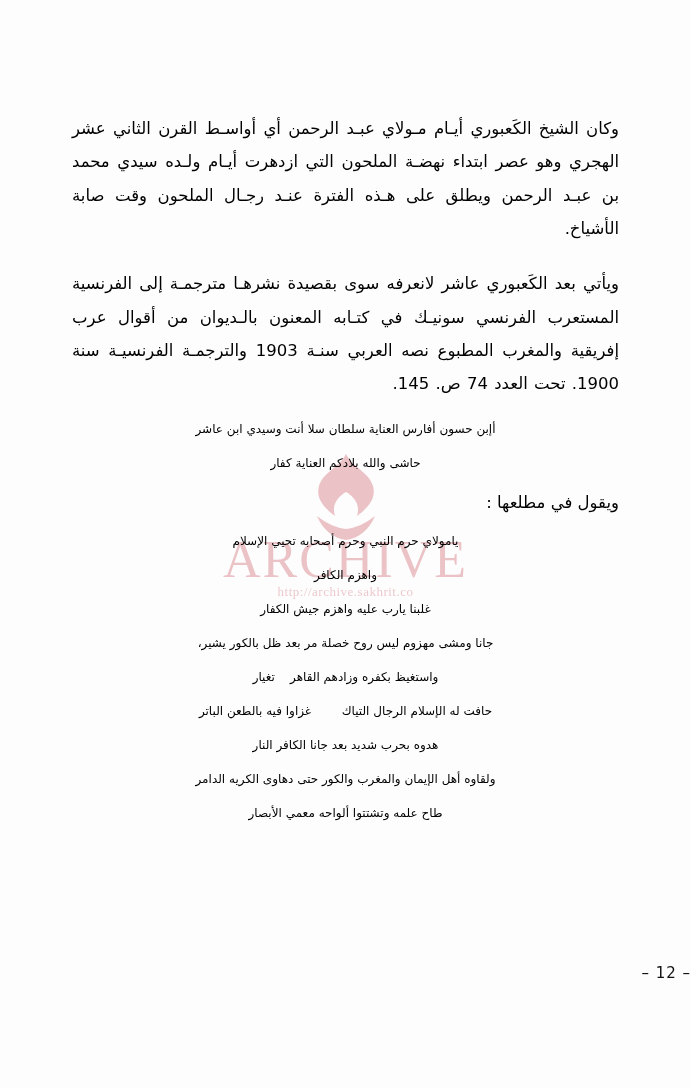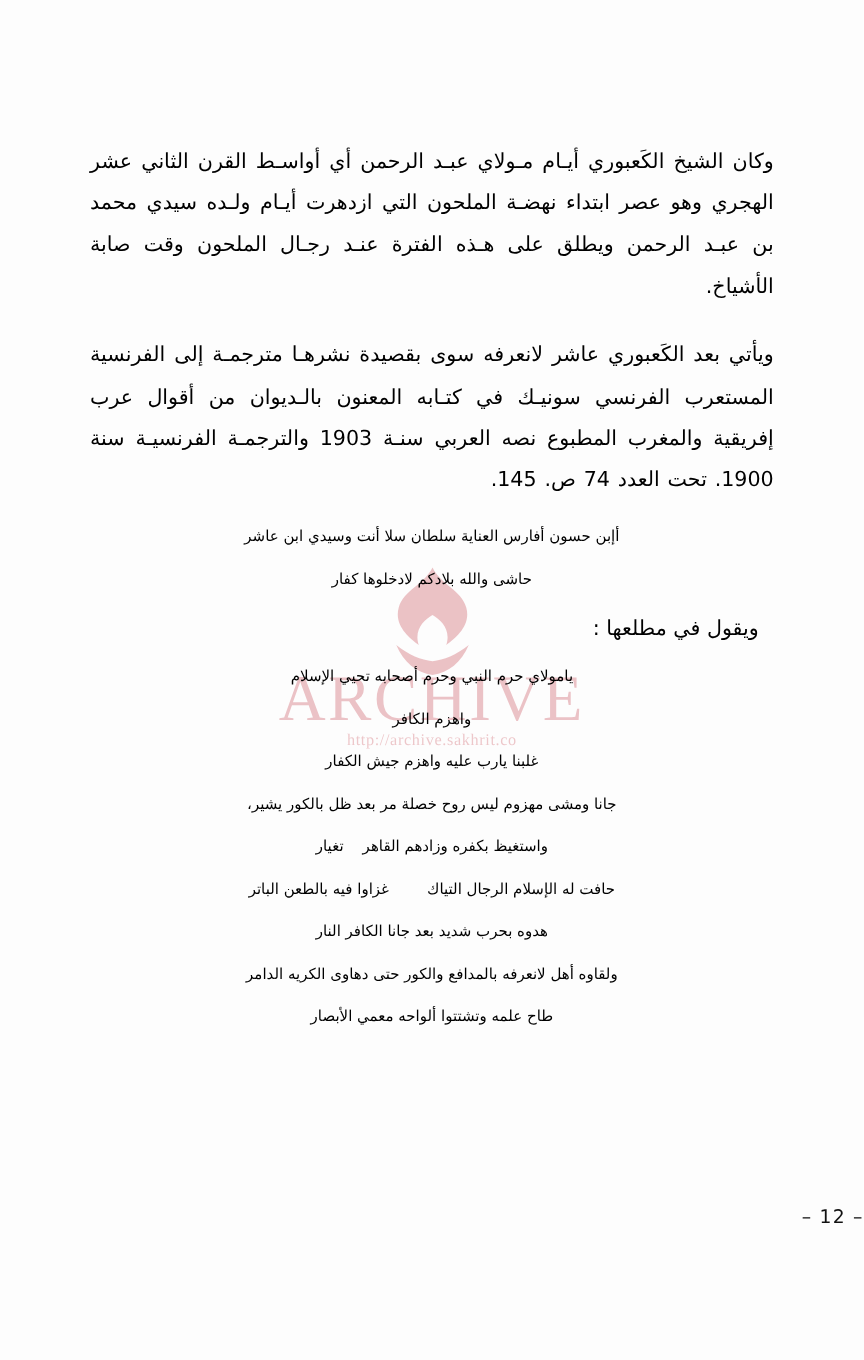--- a/index.html
+++ b/index.html
@@ -58,21 +58,21 @@
     white-space: pre-wrap;
   }
   .verse.wide {
     letter-spacing: 0.2px;
   }
 
   .intro-line {
     font-size: 16.5px;
     line-height: 2.0;
     text-align: right;
-    margin: 6px 12px 2px 0;
+    margin: 6px 0 2px 0;
   }
 
   
   .folio {
     position: absolute;
     bottom: 106px;
     left: 17px;
     right: 0;
     text-align: right;
     font-size: 15px;
@@ -142,34 +142,34 @@
 
   <div class="content">
 
     <p class="para">وكان الشيخ الكَعبوري أيـام مـولاي عبـد الرحمن أي أواسـط القرن الثاني عشر الهجري وهو عصر ابتداء نهضـة الملحون التي ازدهرت أيـام ولـده سيدي محمد بن عبـد الرحمن ويطلق على هـذه الفترة عنـد رجـال الملحون وقت صابة الأشياخ.</p>
     <div class="para-spacer"></div>
     <p class="para">ويأتي بعد الكَعبوري عاشر لانعرفه سوى بقصيدة نشرهـا مترجمـة إلى الفرنسية المستعرب الفرنسي سونيـك في كتـابه المعنون بالـديوان من أقوال عرب إفريقية والمغرب المطبوع نصه العربي سنـة 1903 والترجمـة الفرنسيـة سنة 1900. تحت العدد 74 ص. 145.</p>
     <div class="para-spacer"></div>
 
     <div class="verse-block">
       <p class="verse">أإبن حسون أفارس العناية سلطان سلا أنت وسيدي ابن عاشر</p>
-      <p class="verse">حاشى والله بلادكم لادخلوها كفار</p>
+      <p class="verse">حاشى والله بلادكم العناية كفار</p>
     </div>
 
     <p class="intro-line">ويقول في مطلعها  :</p>
 
     <div class="verse-block">
       <p class="verse">يامولاي حرم النبي وحرم أصحابه تحيي الإسلام</p>
       <p class="verse">واهزم الكافر</p>
       <p class="verse">غلبنا يارب عليه واهزم جيش الكفار</p>
       <p class="verse wide">جانا ومشى مهزوم ليس روح خصلة مر بعد ظل بالكور يشير،</p>
       <p class="verse wide">واستغيظ بكفره وزادهم القاهر    تغيار</p>
       <p class="verse wide">حافت له الإسلام الرجال التياك        غزاوا فيه بالطعن الباتر</p>
       <p class="verse">هدوه بحرب شديد بعد جانا الكافر النار</p>
-      <p class="verse wide">ولقاوه أهل لانعرفه بالمدافع والكور حتى دهاوى الكريه الدامر</p>
+      <p class="verse wide">ولقاوه أهل الإيمان والمغرب والكور حتى دهاوى الكريه الدامر</p>
       <p class="verse">طاح علمه وتشتتوا ألواحه معمي الأبصار</p>
     </div>
 
   </div>
 
   <div class="folio">– 12 –</div>
 
 </div>
 
 </body></html>

